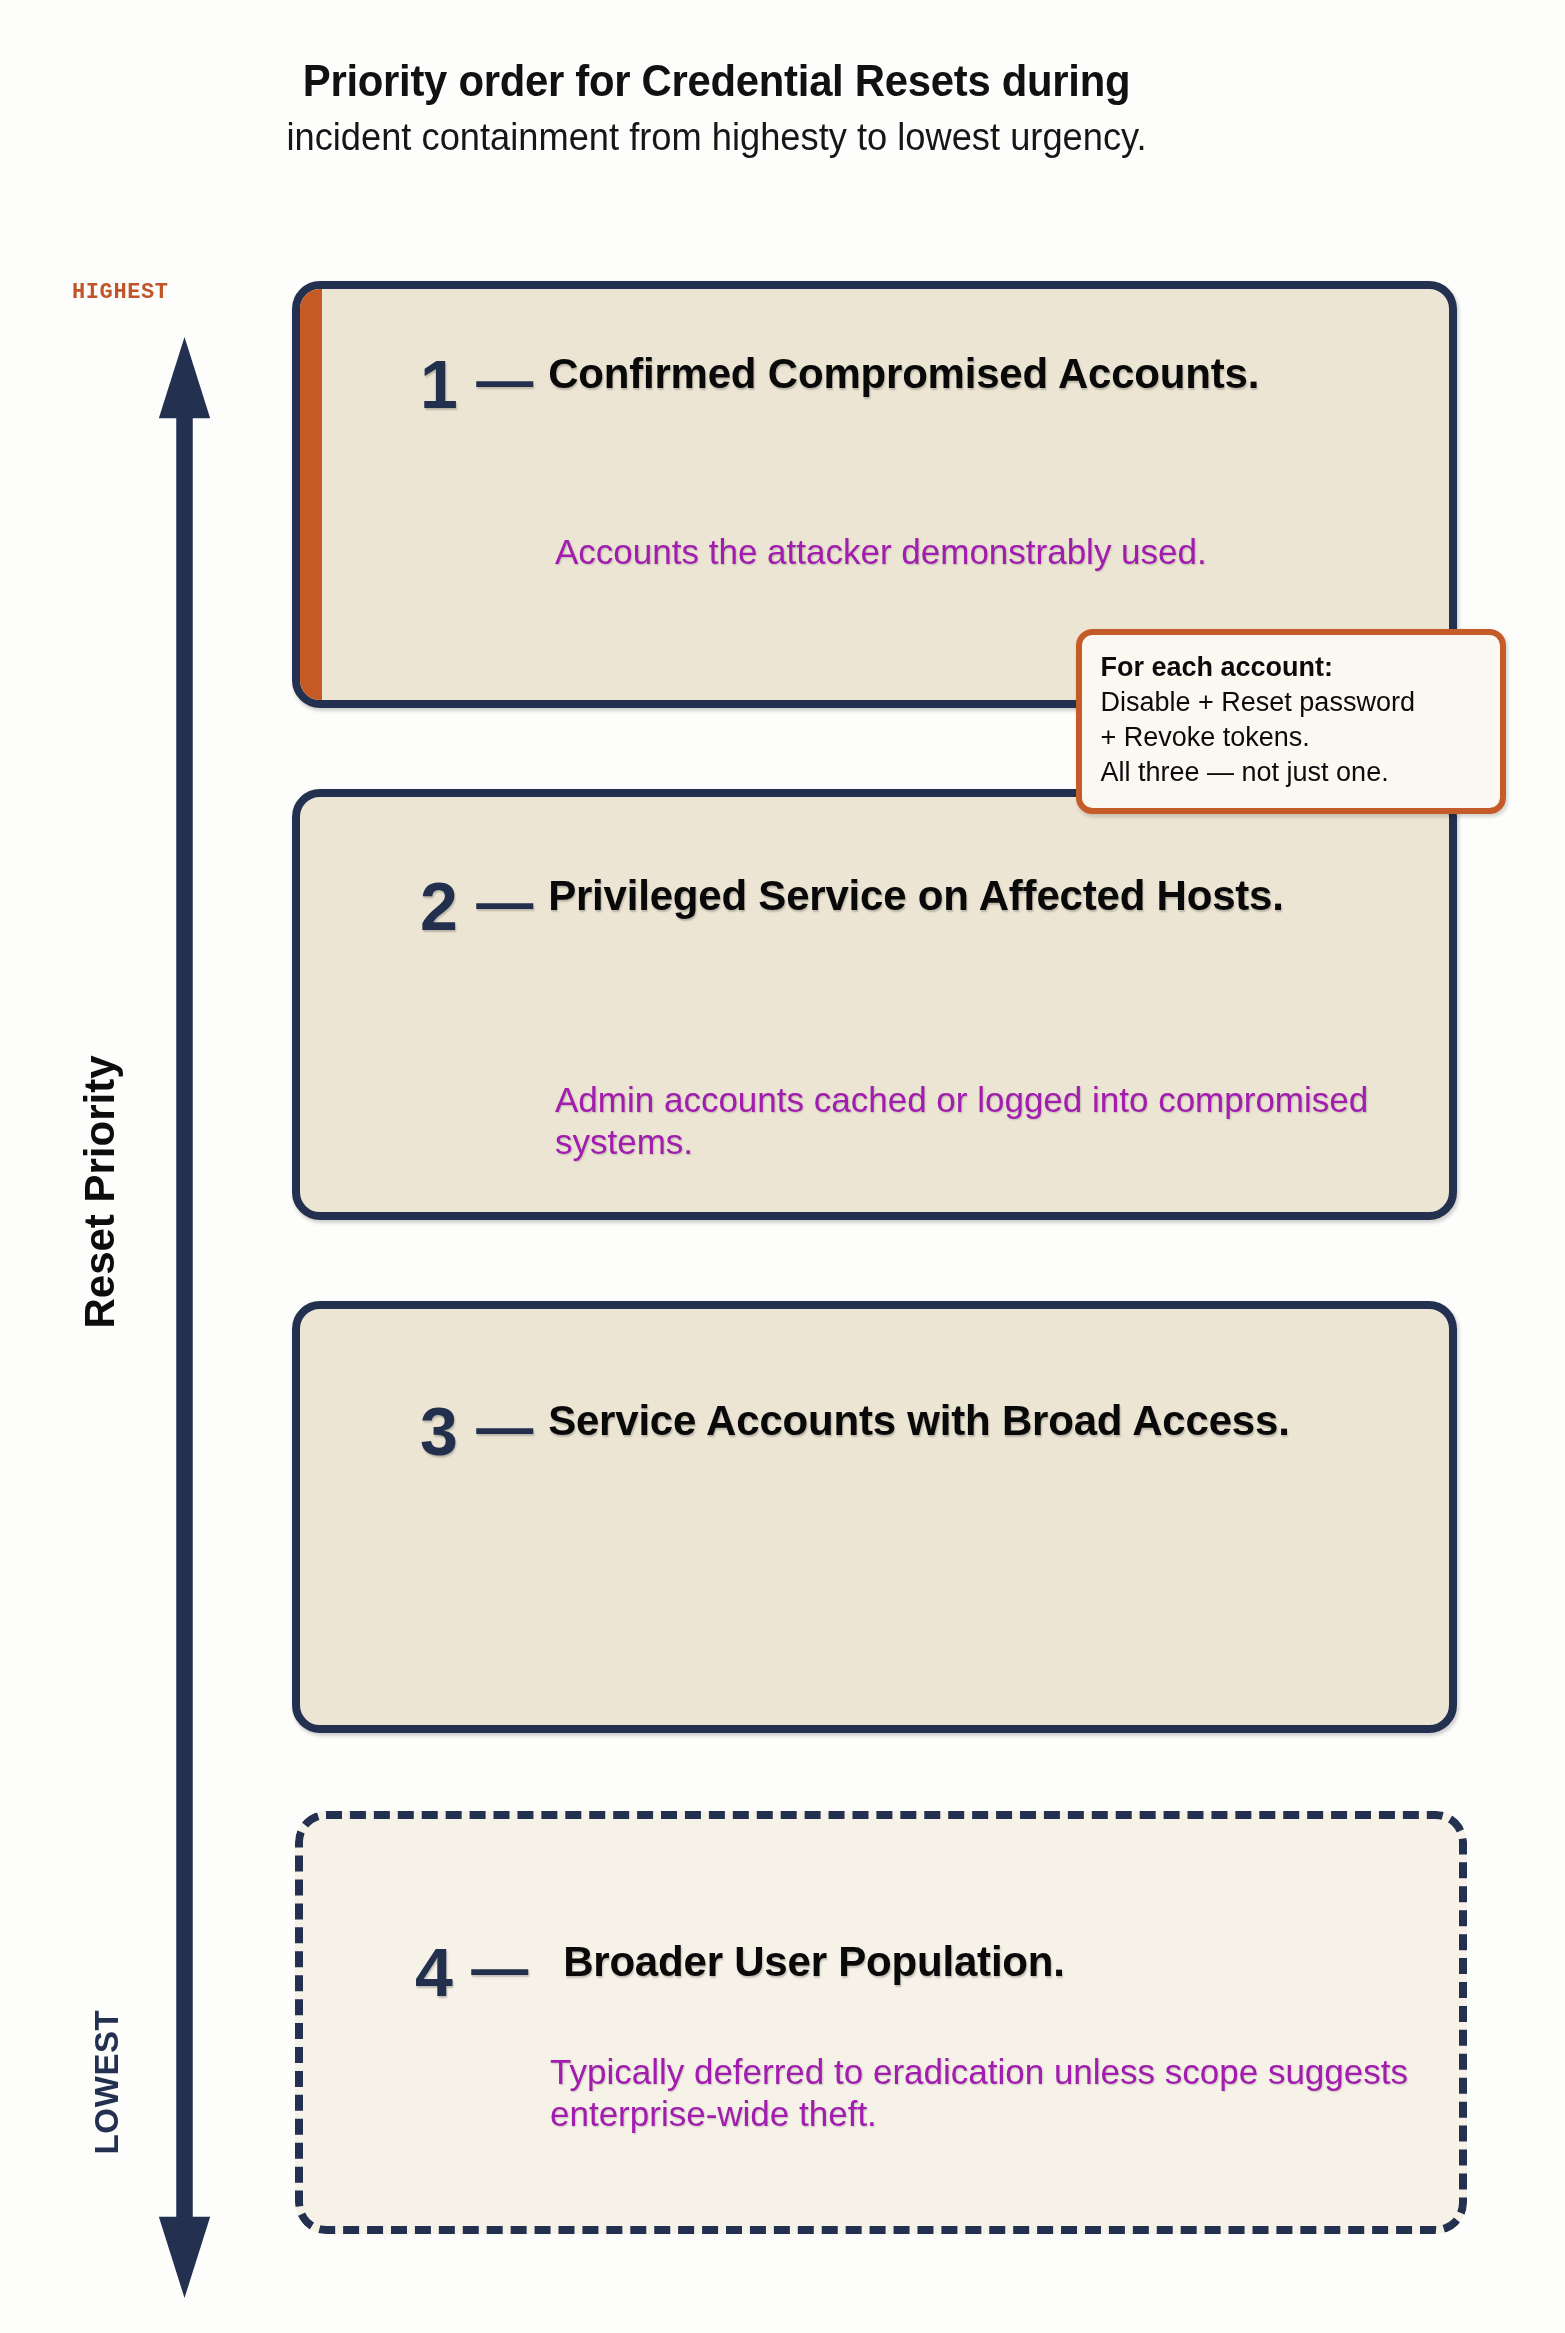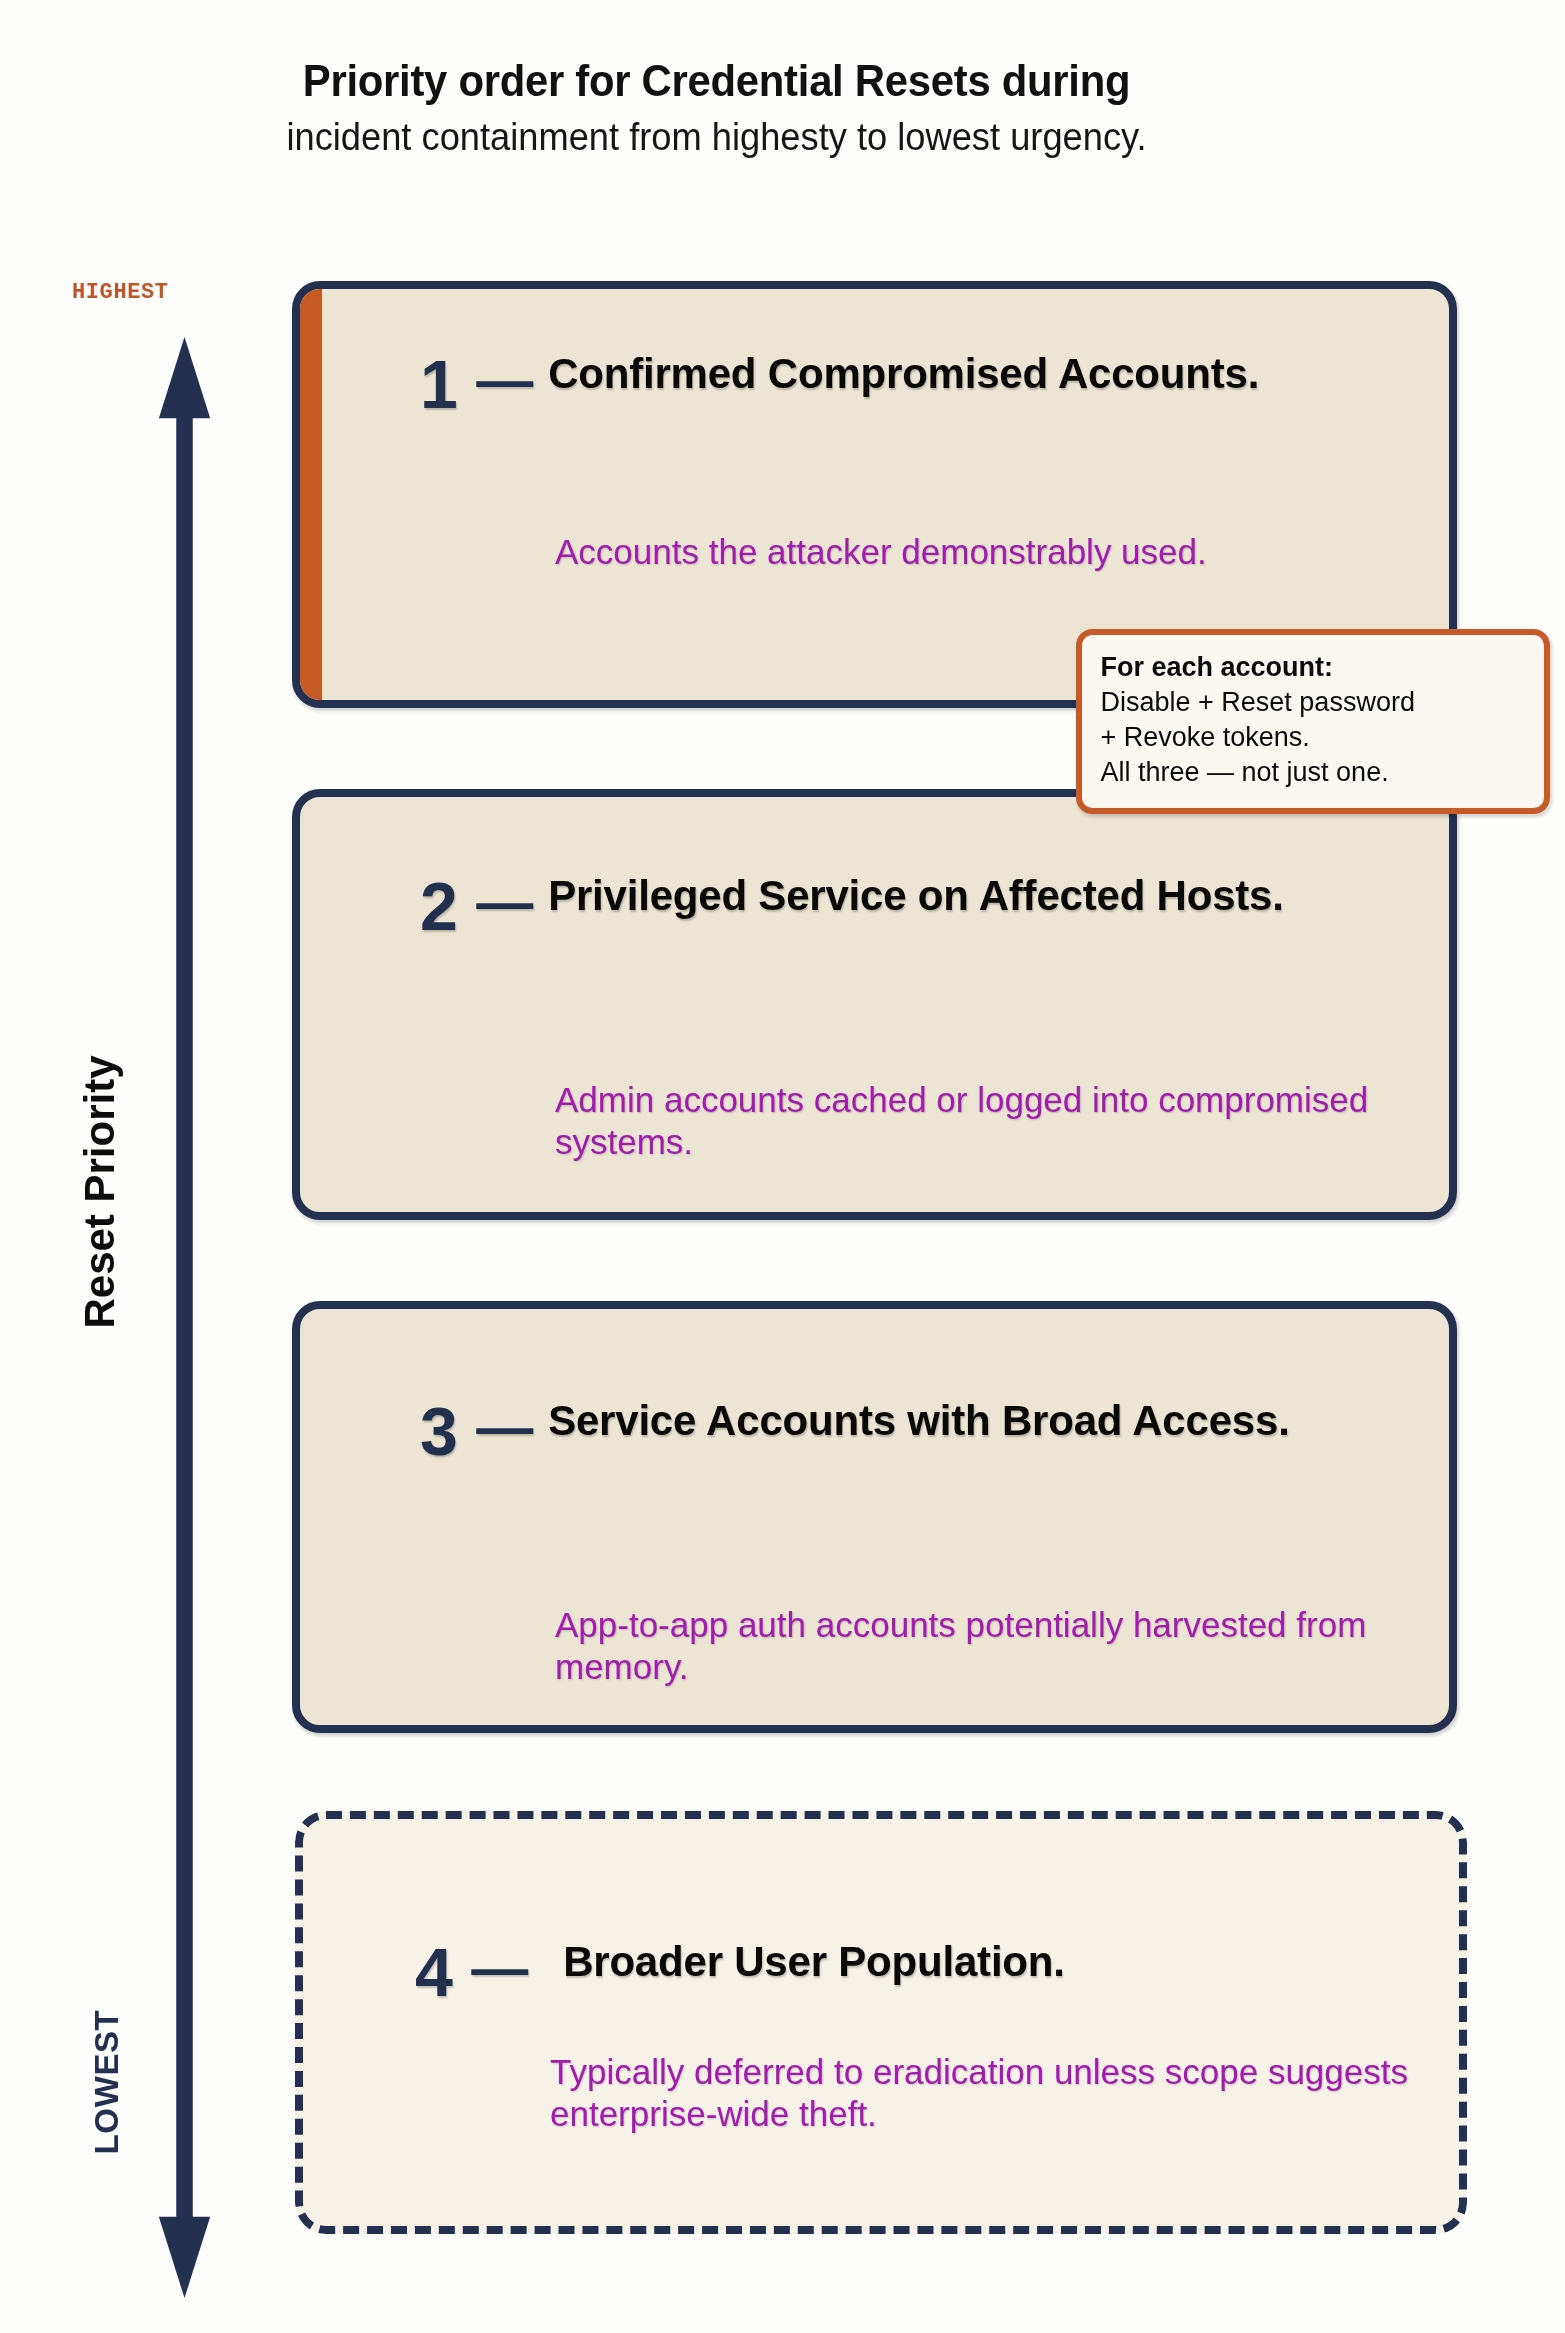--- a/index.html
+++ b/index.html
@@ -178,21 +178,21 @@
   }
   #card4 .card-head { left: 120px; top: 129px; }
   #card4 .card-desc { left: 255px; top: 240px; width: 904px; }
   #card4 .card-title { line-height: 1.05; margin-left: 20px; }
 
   
   .callout {
     position: absolute;
     left: 1076px;
     top: 629px;
-    width: 474px;
+    width: 430px;
     height: 185px;
     box-sizing: border-box;
     background: #fbf8f2;
     border: 6.5px solid #c45b28;
     border-radius: 16.6px;
     padding: 14.8px 16.6px 9.2px 18.5px;
     box-shadow: 1.8px 2.8px 3.7px rgba(0,0,0,0.16);
     z-index: 20;
   }
   .callout-line {
@@ -247,21 +247,20 @@
   </div>
   <div class="card-desc">Admin accounts cached or logged into compromised systems.</div>
 </div>
 
 <div class="card" id="card3">
   <div class="card-head">
     <span class="card-num">3</span>
     <span class="card-dash">—</span>
     <span class="card-title">Service Accounts with Broad Access.</span>
   </div>
-  <div class="card-desc">App-to-app auth accounts potentially harvested from memory.</div>
 </div>
 
 <div class="card" id="card4">
   <div class="dashed-frame"></div>
   <div class="card-head">
     <span class="card-num">4</span>
     <span class="card-dash">—</span>
     <span class="card-title">Broader User Population.</span>
   </div>
   <div class="card-desc">Typically deferred to eradication unless scope suggests enterprise-wide theft.</div>

